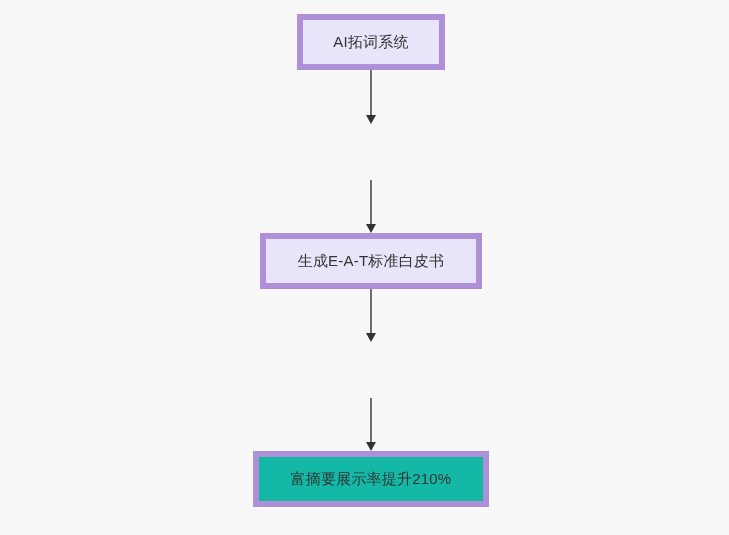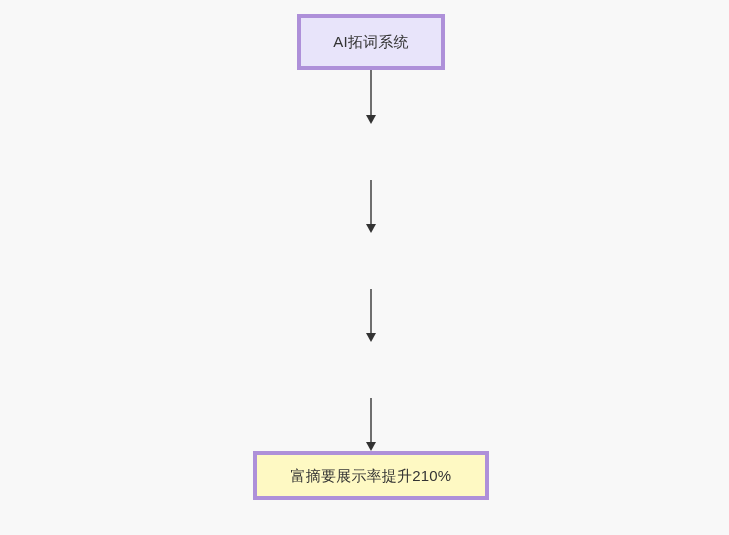--- a/index.html
+++ b/index.html
@@ -17,21 +17,21 @@
   #flowchart-canvas {
     position: relative;
     width: 729px;
     height: 535px;
   }
 
   .node {
     position: absolute;
     box-sizing: border-box;
     background: #e8e4fa;
-    border: 4px solid #000000;
+    border: 6px solid #000000;
     display: flex;
     align-items: center;
     justify-content: center;
     text-align: center;
   }
 
   .node-label {
     color: #333333;
     font-size: 15px;
     line-height: 1.3;
@@ -83,17 +83,20 @@
     <div class="edge-arrow" style="border-top-color: rgb(51, 51, 51);"></div>
   </div>
   <div class="edge" style="left: 366px; top: 398px; width: 10px; height: 53px;">
     <div class="edge-line" style="height: 44px; background: rgb(111, 111, 111);"></div>
     <div class="edge-arrow" style="border-top-color: rgb(51, 51, 51);"></div>
   </div>
 
   <div class="node" style="left: 297px; top: 14px; width: 148px; height: 56px; background: rgb(232, 228, 250); border-color: rgb(174, 144, 217);">
     <span class="node-label" style="color: rgb(51, 51, 51);">AI拓词系统</span>
   </div>
-  <div class="node" style="left: 253px; top: 451px; width: 236px; height: 49px; background: #fef9c3; border-color: rgb(174, 144, 217);">
+  <div class="node" style="left: 260px; top: 233px; width: 222px; height: 56px; background: rgb(232, 228, 250); border-color: rgb(174, 144, 217);">
+    <span class="node-label" style="color: rgb(51, 51, 51);">生成E-A-T标准白皮书</span>
+  </div>
+  <div class="node" style="left: 253px; top: 451px; width: 236px; height: 56px; background: #14b8a6; border-color: rgb(174, 144, 217);">
     <span class="node-label" style="color: rgb(51, 51, 51);">富摘要展示率提升210%</span>
   </div>
 
 </div>
 
 </body></html>

